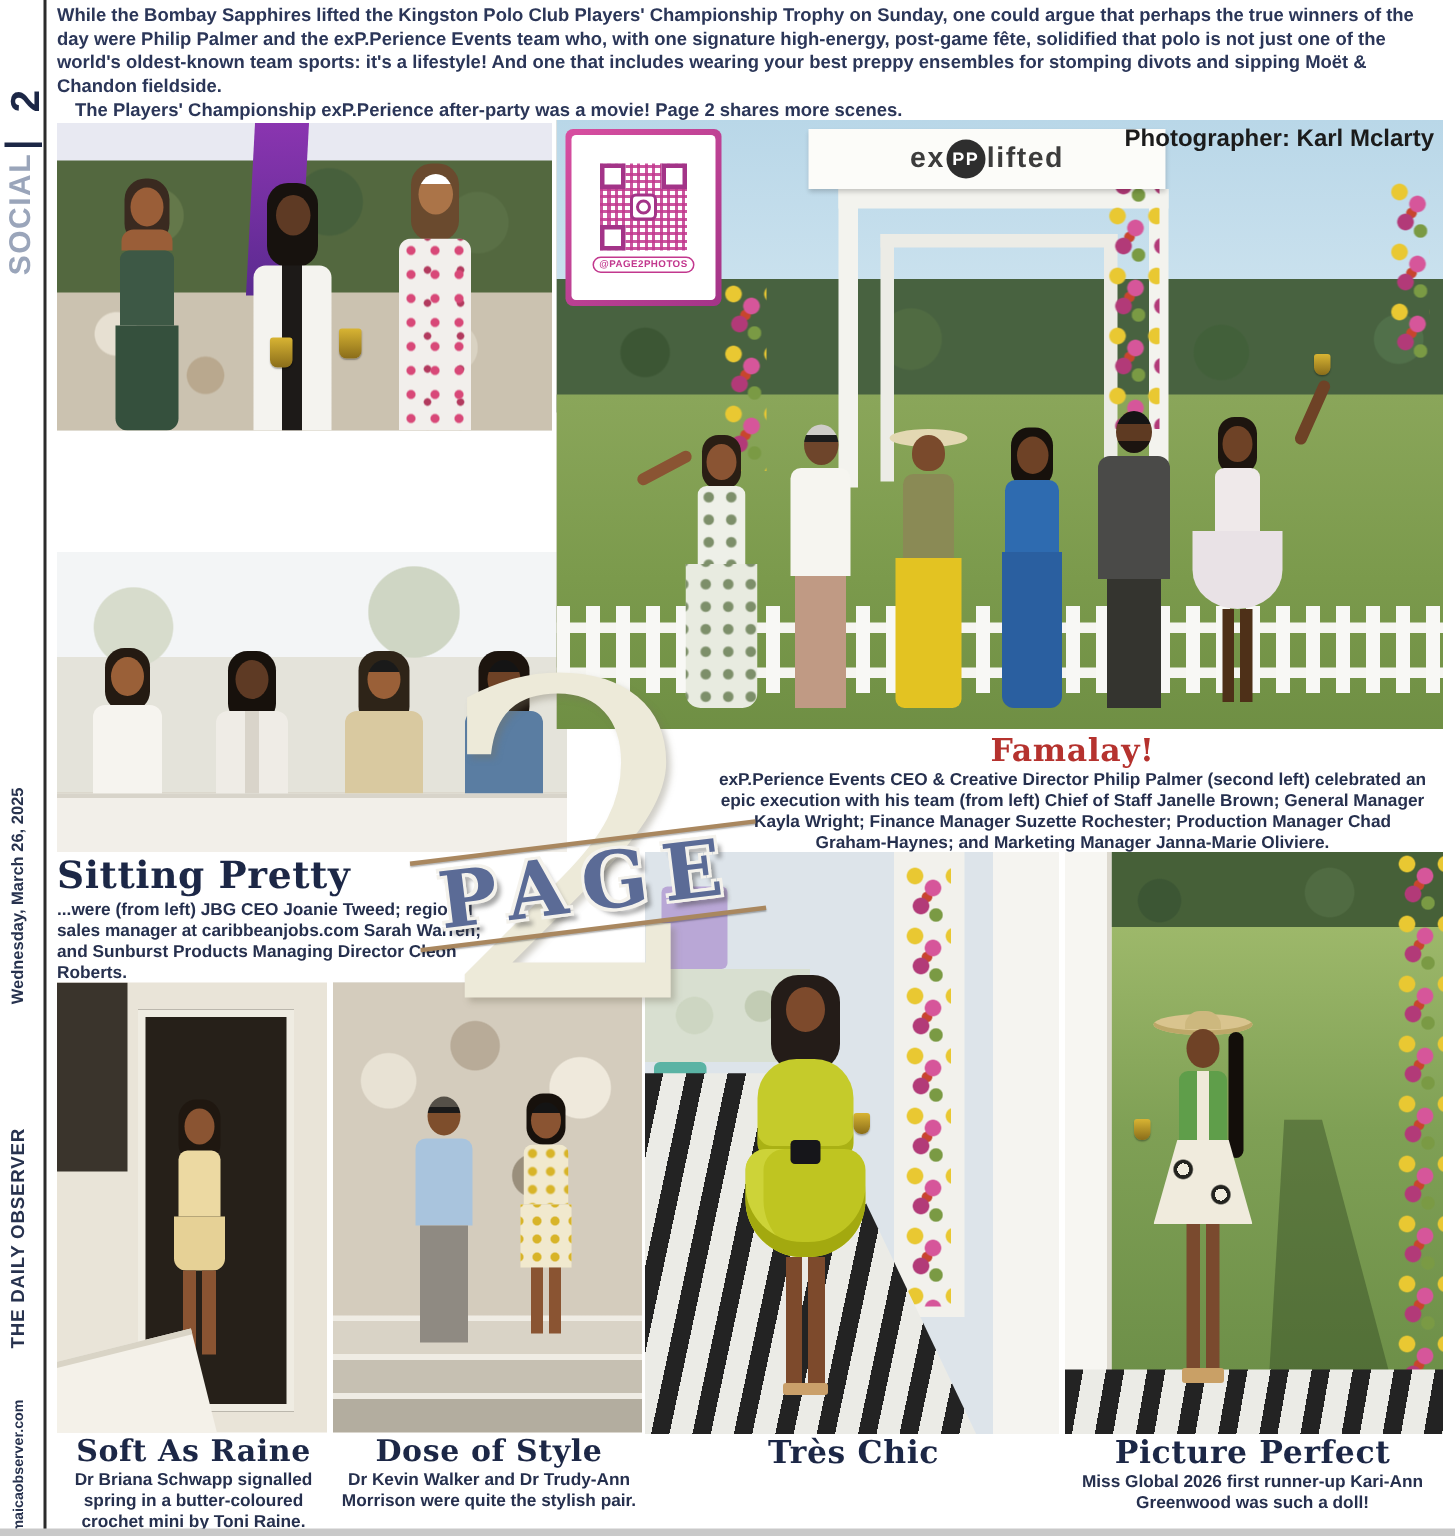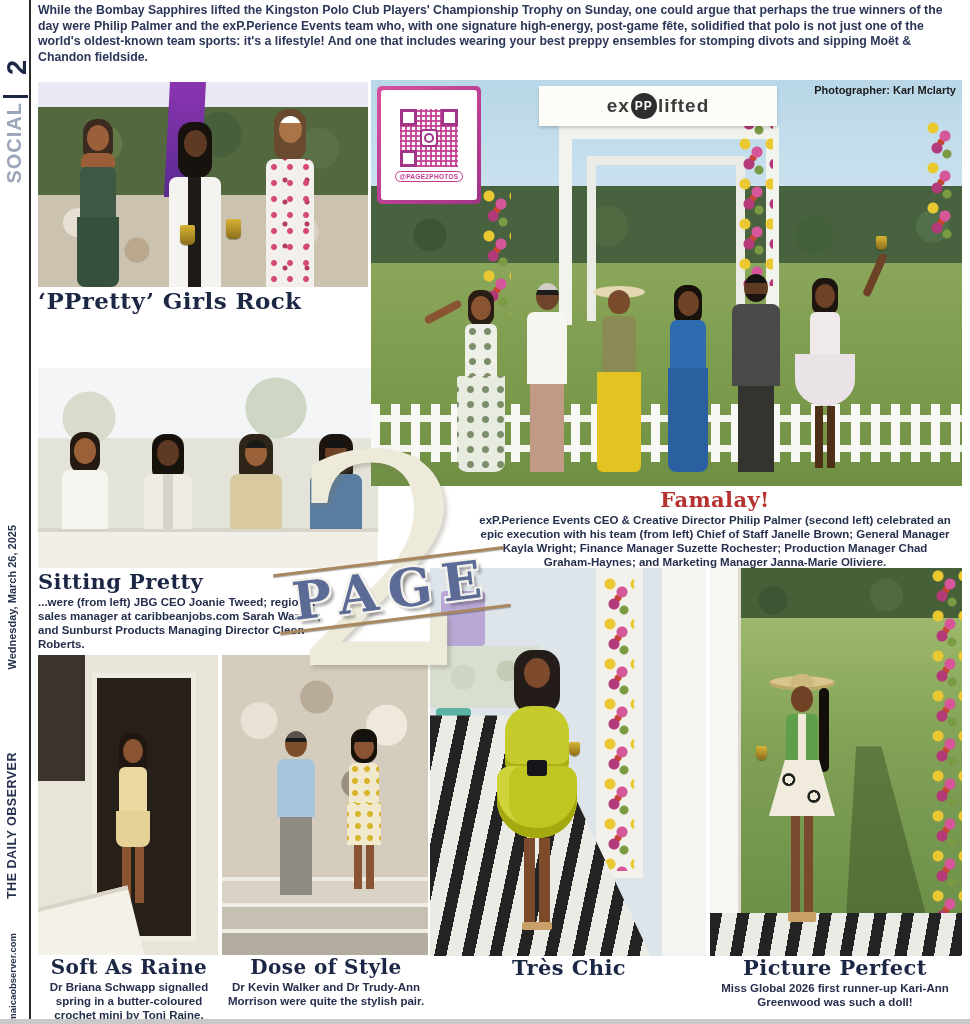--- a/index.html
+++ b/index.html
@@ -59,21 +59,21 @@
          align-items:center;justify-content:center;}
   .qr-box{position:relative;width:58px;height:58px;background-color:#fff;background-image:
      repeating-linear-gradient(0deg,rgba(194,56,142,.85) 0 2px,transparent 2px 5px),
      repeating-linear-gradient(90deg,rgba(194,56,142,.85) 0 2px,transparent 2px 5px);}
   .qr-eye{position:absolute;width:11px;height:11px;border:3px solid #a33488;background:#fff;}
   .qr-ig{position:absolute;left:20px;top:20px;width:14px;height:14px;background:#fff;border:2px solid #a33488;
          border-radius:4px;}
   .qr-ig i{display:block;width:6px;height:6px;border:2px solid #a33488;border-radius:50%;margin:2px auto;}
   .qr-label{margin-top:4px;font-size:6.5px;font-weight:bold;color:#c2388e;border:1px solid #c2388e;
             border-radius:6px;padding:1px 4px;letter-spacing:.3px;}
-  .credit{position:absolute;right:6px;top:4px;font-size:11px;font-weight:bold;color:#1b1b1b;z-index:4;}
+  .credit{position:absolute;right:6px;top:4px;font-size:16px;font-weight:bold;color:#1b1b1b;z-index:4;}
   .banner{position:absolute;left:168px;top:6px;width:238px;height:40px;background:#fcfcf9;z-index:3;
           box-shadow:0 2px 3px rgba(0,0,0,.18);display:flex;align-items:center;justify-content:center;
           font-size:19px;color:#3c3c3c;letter-spacing:1px;font-weight:bold;}
   .logo-circle{display:inline-flex;width:26px;height:26px;background:#2e2e2e;color:#fff;border-radius:50%;
                align-items:center;justify-content:center;font-size:12px;font-weight:bold;margin:0 1px;}
   .bottom-rule{position:absolute;left:0;bottom:0;width:100%;height:5px;background:#c9c9c9;}
 </style>
 </head>
 <body>
 
@@ -82,20 +82,21 @@
   <div class="spine-rule"></div>
   <div class="vtext sec-num">2</div>
   <div class="spine-bar"></div>
   <div class="vtext sec-name">SOCIAL</div>
   <div class="vtext m-date">Wednesday, March 26, 2025</div>
   <div class="vtext m-paper">THE DAILY OBSERVER</div>
   <div class="vtext m-site">wjamaicaobserver.com</div>
 
   <div class="intro">
     <p>While the Bombay Sapphires lifted the Kingston Polo Club Players' Championship Trophy on Sunday, one could argue that perhaps the true winners of the day were Philip Palmer and the exP.Perience Events team who, with one signature high-energy, post-game fête, solidified that polo is not just one of the world's oldest-known team sports: it's a lifestyle! And one that includes wearing your best preppy ensembles for stomping divots and sipping Moët &amp; Chandon fieldside.</p>
+    <p>The Players' Championship exP.Perience after-party was a movie! Page 2 shares more scenes.</p>
   </div>
 
   <div class="ph" style="left:38px;top:82px;width:330px;height:205px;">
     <div class="abs" style="left:0;top:0;width:100%;height:14%;background:#e8e9f2;"></div>
     <div class="abs" style="left:0;top:12%;width:100%;height:45%;background:
       radial-gradient(circle at 20% 40%,#64784a 18px,transparent 19px),
       radial-gradient(circle at 55% 30%,#47603c 22px,transparent 23px),
       radial-gradient(circle at 85% 45%,#5a7046 20px,transparent 21px),#53683f;"></div>
     <div class="abs" style="left:0;top:55%;width:100%;height:45%;background:
       radial-gradient(circle at 12% 30%,#e7e0d2 14px,transparent 15px),
@@ -125,21 +126,20 @@
       <div style="margin-top:16px;width:48px;height:128px;border-radius:8px 8px 0 0;background-color:#f2efec;background-image:
         radial-gradient(circle,#d84878 2.5px,transparent 3.5px),
         radial-gradient(circle,#b23a5e 2px,transparent 3px);
         background-size:16px 16px,22px 22px;background-position:0 0,8px 10px;"></div>
     </div>
     <div class="cup" style="left:142px;bottom:42px;width:15px;height:20px;"></div>
     <div class="cup" style="left:188px;bottom:48px;width:15px;height:20px;"></div>
   </div>
 
   <div class="st" style="left:38px;top:289px;width:330px;">
-    <h3 style="font-size:23px;">‘PPretty’ Girls Rock</h3>
   </div>
 
   <div class="ph" style="left:38px;top:368px;width:340px;height:200px;">
     <div class="abs" style="left:0;top:0;width:100%;height:100%;background:
       radial-gradient(circle at 15% 25%,#d7dccc 26px,transparent 27px),
       radial-gradient(circle at 70% 20%,#cfd6c4 30px,transparent 31px),
       linear-gradient(#f3f5f6 0 35%,#e4e3da 35% 80%,#dcd8cd 80%);"></div>
 
     <div class="fig" style="left:12px;bottom:36px;width:70px;">
       <div style="width:30px;height:42px;border-radius:13px;background:#241a12;"></div>
@@ -161,21 +161,21 @@
     <div class="fig" style="left:262px;bottom:34px;width:72px;">
       <div style="width:34px;height:50px;border-radius:13px;background:#1c140e;"></div>
       <div style="margin-top:-44px;width:22px;height:26px;border-radius:50%;background:
         linear-gradient(#141414 0 8px,#6e4226 8px);"></div>
       <div style="margin-top:8px;width:52px;height:60px;border-radius:8px 8px 0 0;background:#5a7da2;"></div>
     </div>
     <div class="abs" style="left:0;bottom:0;width:100%;height:36px;background:#f2efe9;border-top:3px solid #d8d4ca;"></div>
   </div>
 
   <div class="st" style="left:38px;top:571px;width:300px;">
-    <h3 style="font-size:21px;">Sitting Pretty</h3>
+    <h3 style="font-size:25px;">Sitting Pretty</h3>
     <p>...were (from left) JBG CEO Joanie Tweed; regional sales manager at caribbeanjobs.com Sarah Warren; and Sunburst Products Managing Director Cleon Roberts.</p>
   </div>
 
   <div class="ph" style="left:38px;top:655px;width:180px;height:300px;background:#e9e4d8;">
     <div class="abs" style="left:0;top:0;width:26%;height:42%;background:#3a342c;"></div>
     <div class="abs" style="left:30%;top:6%;width:52%;height:86%;background:#262019;border:5px solid #efece2;"></div>
     <div class="fig" style="left:66px;bottom:52px;width:58px;">
       <div style="width:28px;height:42px;border-radius:12px;background:#1f1710;"></div>
       <div style="margin-top:-36px;width:20px;height:24px;border-radius:50%;background:#8a5432;"></div>
       <div style="margin-top:4px;width:28px;height:44px;border-radius:6px 6px 0 0;background:#ecd9a2;"></div>

